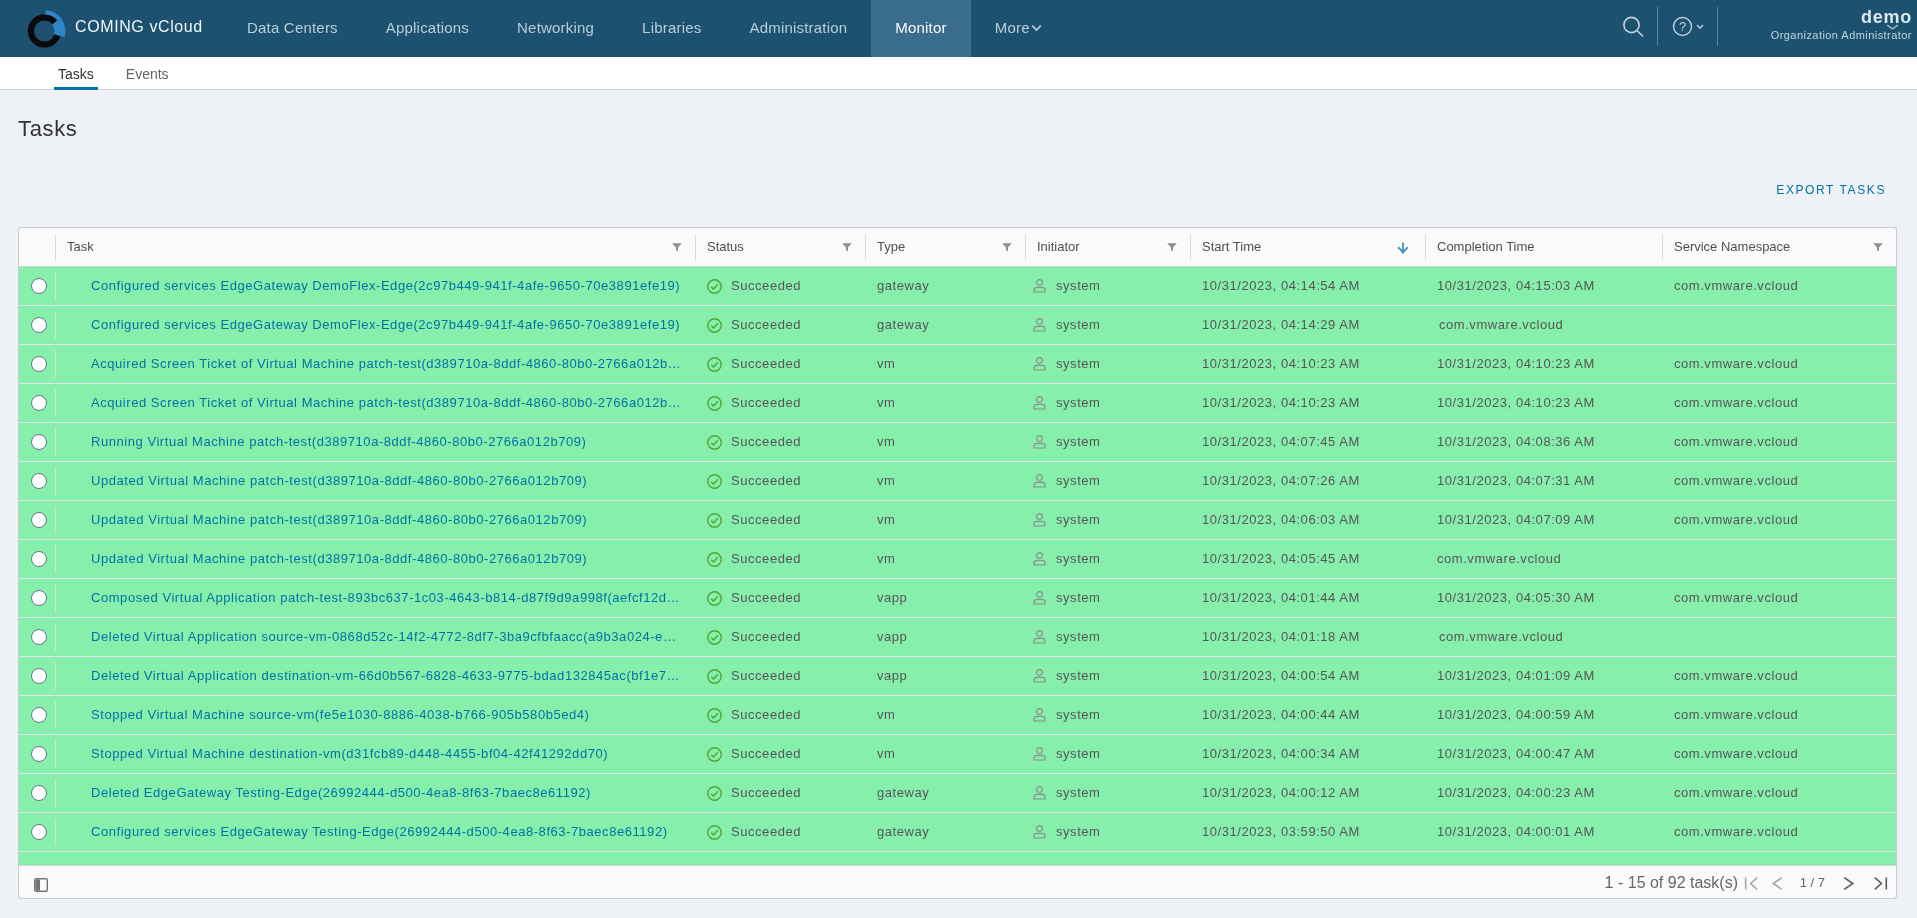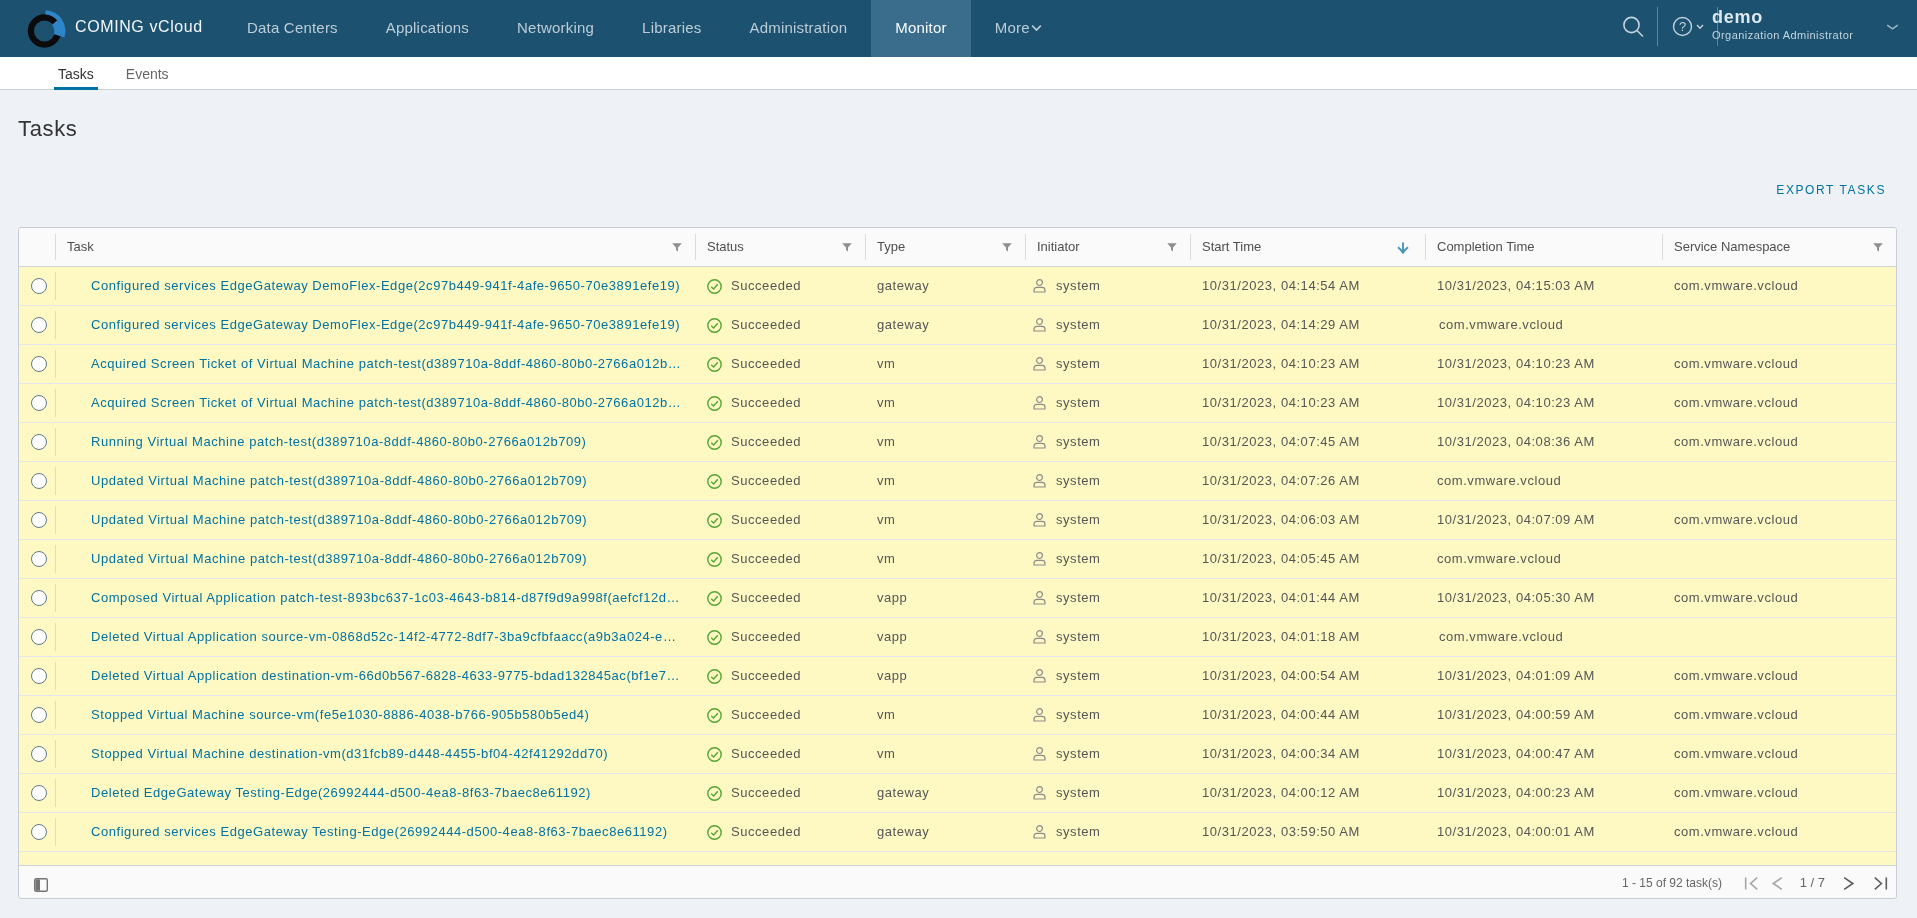--- a/index.html
+++ b/index.html
@@ -7,32 +7,32 @@
 
 .hdr{position:absolute;left:0;top:0;width:1917px;height:57px;background:#1c5170;}
 .logo{position:absolute;left:23px;top:9px;}
 .btxt{position:absolute;left:75px;top:0;height:57px;line-height:53px;color:#f3f7f9;font-size:16px;letter-spacing:0.6px;}
 .nav{position:absolute;left:223px;top:0;height:57px;display:flex;}
 .nl{height:57px;line-height:55px;padding:0 24px;font-size:15px;color:#bccdd8;letter-spacing:0.2px;}
 .nl.active{background:#3a6d8b;color:#fafcfd;}
 .ncaret{display:inline-block;margin-left:1px;vertical-align:1px;}
 .hright{position:absolute;right:0;top:0;height:57px;}
 .hdiv{position:absolute;top:7px;height:39px;width:1px;background:rgba(255,255,255,0.3);}
-.user{position:absolute;top:0;text-align:left;}
+.user{position:absolute;top:0;text-align:right;}
 .uname{font-size:18px;font-weight:bold;color:#dce8ef;letter-spacing:0.75px;margin-top:7.5px;line-height:19px;}
 .urole{font-size:11px;color:#c3d4de;letter-spacing:0.45px;margin-top:2.5px;white-space:nowrap;}
 
 .tabs{position:absolute;left:0;top:57px;width:1917px;height:33px;background:#fff;border-bottom:1px solid #ccd4da;padding-left:54px;box-sizing:border-box;}
 .tab{display:inline-block;height:30px;line-height:34px;padding:0 4px;margin-right:24px;font-size:14px;color:#666;}
 .tab.on{color:#333;border-bottom:3px solid #0072a3;}
 
 .h2{position:absolute;left:18px;top:116px;font-size:22px;color:#333;letter-spacing:0.65px;}
 .export{position:absolute;right:31px;top:183px;font-size:12px;font-weight:500;color:#0072a3;letter-spacing:1.6px;}
 
-.grid{position:absolute;left:18px;top:227px;width:1877px;background:#fef9c3;border:1px solid #c8ced3;border-radius:3px;}
+.grid{position:absolute;left:18px;top:227px;width:1877px;background:#86efac;border:1px solid #c8ced3;border-radius:3px;}
 .gh{display:flex;height:38px;background:#fafafa;border-bottom:1px solid #d0d5d9;border-radius:3px 3px 0 0;}
 .gh .c{position:relative;box-sizing:border-box;padding:0 12px;line-height:38px;font-size:13px;color:#4f4f4f;letter-spacing:0;}
 .c0{width:36px;box-sizing:border-box;position:relative;padding:0!important;}
 .c1{width:640px;}
 .c2{width:170px;}
 .c3{width:160px;}
 .c4{width:165px;}
 .c5{width:235px;}
 .c6{width:237px;}
 .c7{width:234px;}
@@ -45,21 +45,21 @@
 .r .c1{white-space:nowrap;overflow:hidden;text-overflow:ellipsis;color:#0072a3;padding-left:36px;}
 .r .sep{position:absolute;left:0;top:5px;bottom:5px;width:1px;background:#d7dbde;}
 .radio{display:block;width:14px;height:14px;border:1px solid #63788a;border-radius:50%;margin:11px 0 0 11.5px;background:#fff;}
 .stat{display:flex;align-items:center;}
 .stat svg{margin-right:9px;flex:none;}
 .init{display:flex;align-items:center;}
 .init svg{margin-left:-4px;margin-right:10px;flex:none;}
 .fill{height:13px;}
 .gf{height:32px;border-top:1px solid #d0d5d9;background:#fafafa;position:relative;border-radius:0 0 3px 3px;}
 .colicon{position:absolute;left:15px;top:11px;}
-.pgtext{position:absolute;right:174px;top:1px;line-height:32px;font-size:12px;color:#666;}
+.pgtext{position:absolute;right:158px;top:1px;line-height:32px;font-size:16px;color:#666;}
 .pg span,.pg svg{position:absolute;top:0;}
 .pgnum{font-size:13px;color:#666;line-height:32px;}
 </style>
 </head>
 <body>
 <div class="hdr">
   <svg class="logo" width="44" height="44" viewBox="0 0 44 44">
     <circle cx="21.5" cy="22" r="13.6" fill="none" stroke="#0b0b0e" stroke-width="6.2"></circle>
     <path d="M22.6 1.13 A20.9 20.9 0 0 1 41.4 28.5 L37.2 27.1 A16.5 16.5 0 0 0 22.36 5.52 Z" fill="#2e86c8"></path>
     <path d="M34.4 11.2 A16.8 16.8 0 0 1 37.5 27.2 L30.8 25.0 A9.8 9.8 0 0 0 29.0 15.7 Z" fill="#2e86c8"></path>
@@ -284,20 +284,21 @@
       <div class="c c4">
         <div class="init">
           <svg width="13" height="14" viewBox="0 0 13 14">
             <circle cx="6.5" cy="3.6" r="2.9" fill="none" stroke="#8c8c8c" stroke-width="1.2"></circle>
             <path d="M1 13 V11.2 Q1 8.4 4 8.4 H9 Q12 8.4 12 11.2 V13 Z" fill="none" stroke="#8c8c8c" stroke-width="1.2"></path>
           </svg>
           <span>system</span>
         </div>
       </div>
       <div class="c c5">10/31/2023, 04:07:26 AM</div>
+      <div class="c c6">10/31/2023, 04:07:31 AM</div>
       <div class="c c7">com.vmware.vcloud</div>
     </div>
     <div class="r">
       <div class="c c0">
         <span class="radio"></span>
       </div>
       <div class="c c1"><span class="sep"></span>Updated Virtual Machine patch-test(d389710a-8ddf-4860-80b0-2766a012b709)</div>
       <div class="c c2">
         <div class="stat">
           <svg width="15" height="15" viewBox="0 0 15 15">

